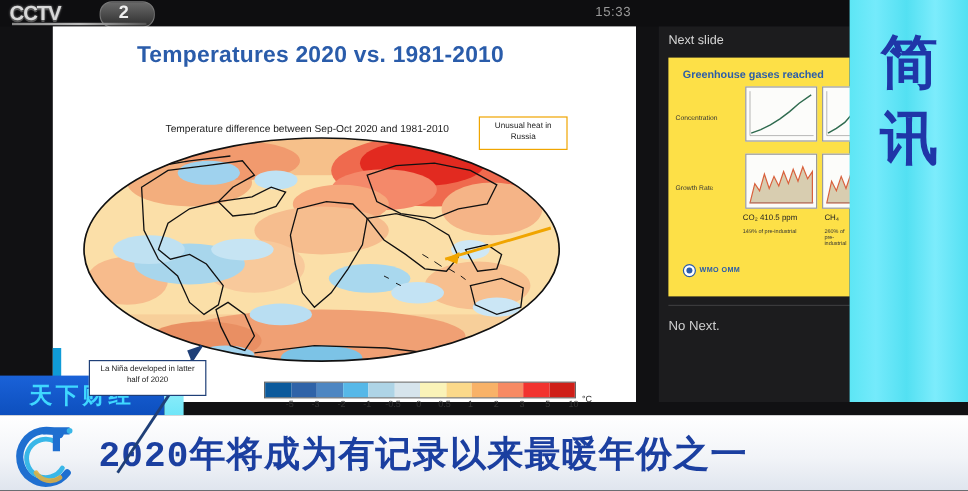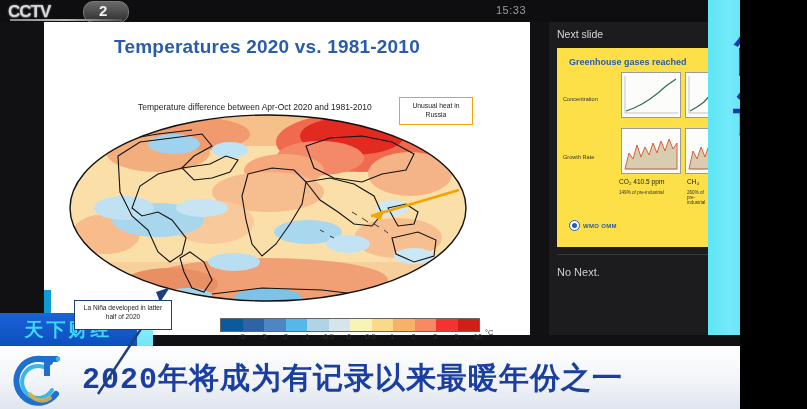--- a/index.html
+++ b/index.html
@@ -1,17 +1,17 @@
 <!DOCTYPE html>
 <html><head>
 <meta charset="utf-8">
 <style>
   html,body{margin:0;padding:0;background:#000;}
   body{width:807px;height:409px;overflow:hidden;font-family:"Liberation Sans",sans-serif;}
-  #stage{position:relative;width:740px;height:409px;background:#111113;overflow:hidden;}
+  #stage{position:relative;width:807px;height:409px;background:#111113;overflow:hidden;}
 
   
   .topbar{position:absolute;left:0;top:0;width:807px;height:22px;background:#0e0e10;}
   .cctv-logo{position:absolute;left:8px;top:2px;width:125px;height:19px;}
   .cctv-text{position:absolute;left:0;top:0;font-size:17px;font-weight:bold;letter-spacing:-1px;
     color:#d8d8d8;text-shadow:0 1px 0 #555,0 0 2px #999;font-family:"Liberation Sans",sans-serif;}
   .cctv-pill{position:absolute;left:75px;top:-1px;width:44px;height:20px;border-radius:10px;
     background:linear-gradient(180deg,#6a6a6a,#2e2e2e);border:1px solid #777;}
   .cctv-num{position:absolute;left:91px;top:0px;font-size:15px;font-weight:bold;color:#efefef;}
   .cctv-underline{position:absolute;left:2px;top:17px;width:112px;height:2px;
@@ -100,21 +100,21 @@
       <div class="cctv-pill"></div>
       <div class="cctv-text">CCTV</div>
       <div class="cctv-num">2</div>
       <div class="cctv-underline"></div>
     </div>
     <div class="clock">15:33</div>
   </div>
 
   <div class="slide">
     <div class="slide-title">Temperatures 2020 vs. 1981-2010</div>
-    <div class="slide-sub">Temperature difference between Apr-Oct 2020 and 1981-2010</div>
+    <div class="slide-sub">Temperature difference between Sep-Oct 2020 and 1981-2010</div>
 
     <div class="mapwrap">
       <svg width="412" height="196" viewBox="0 0 412 196">
         <defs>
           <clipPath id="globe">
             <ellipse cx="206" cy="96" rx="198" ry="93"></ellipse>
           </clipPath>
           <radialGradient id="siberia" cx="50%" cy="50%" r="50%">
             <stop offset="0%" stop-color="#e0241c"></stop>
             <stop offset="55%" stop-color="#ef5b42"></stop>

